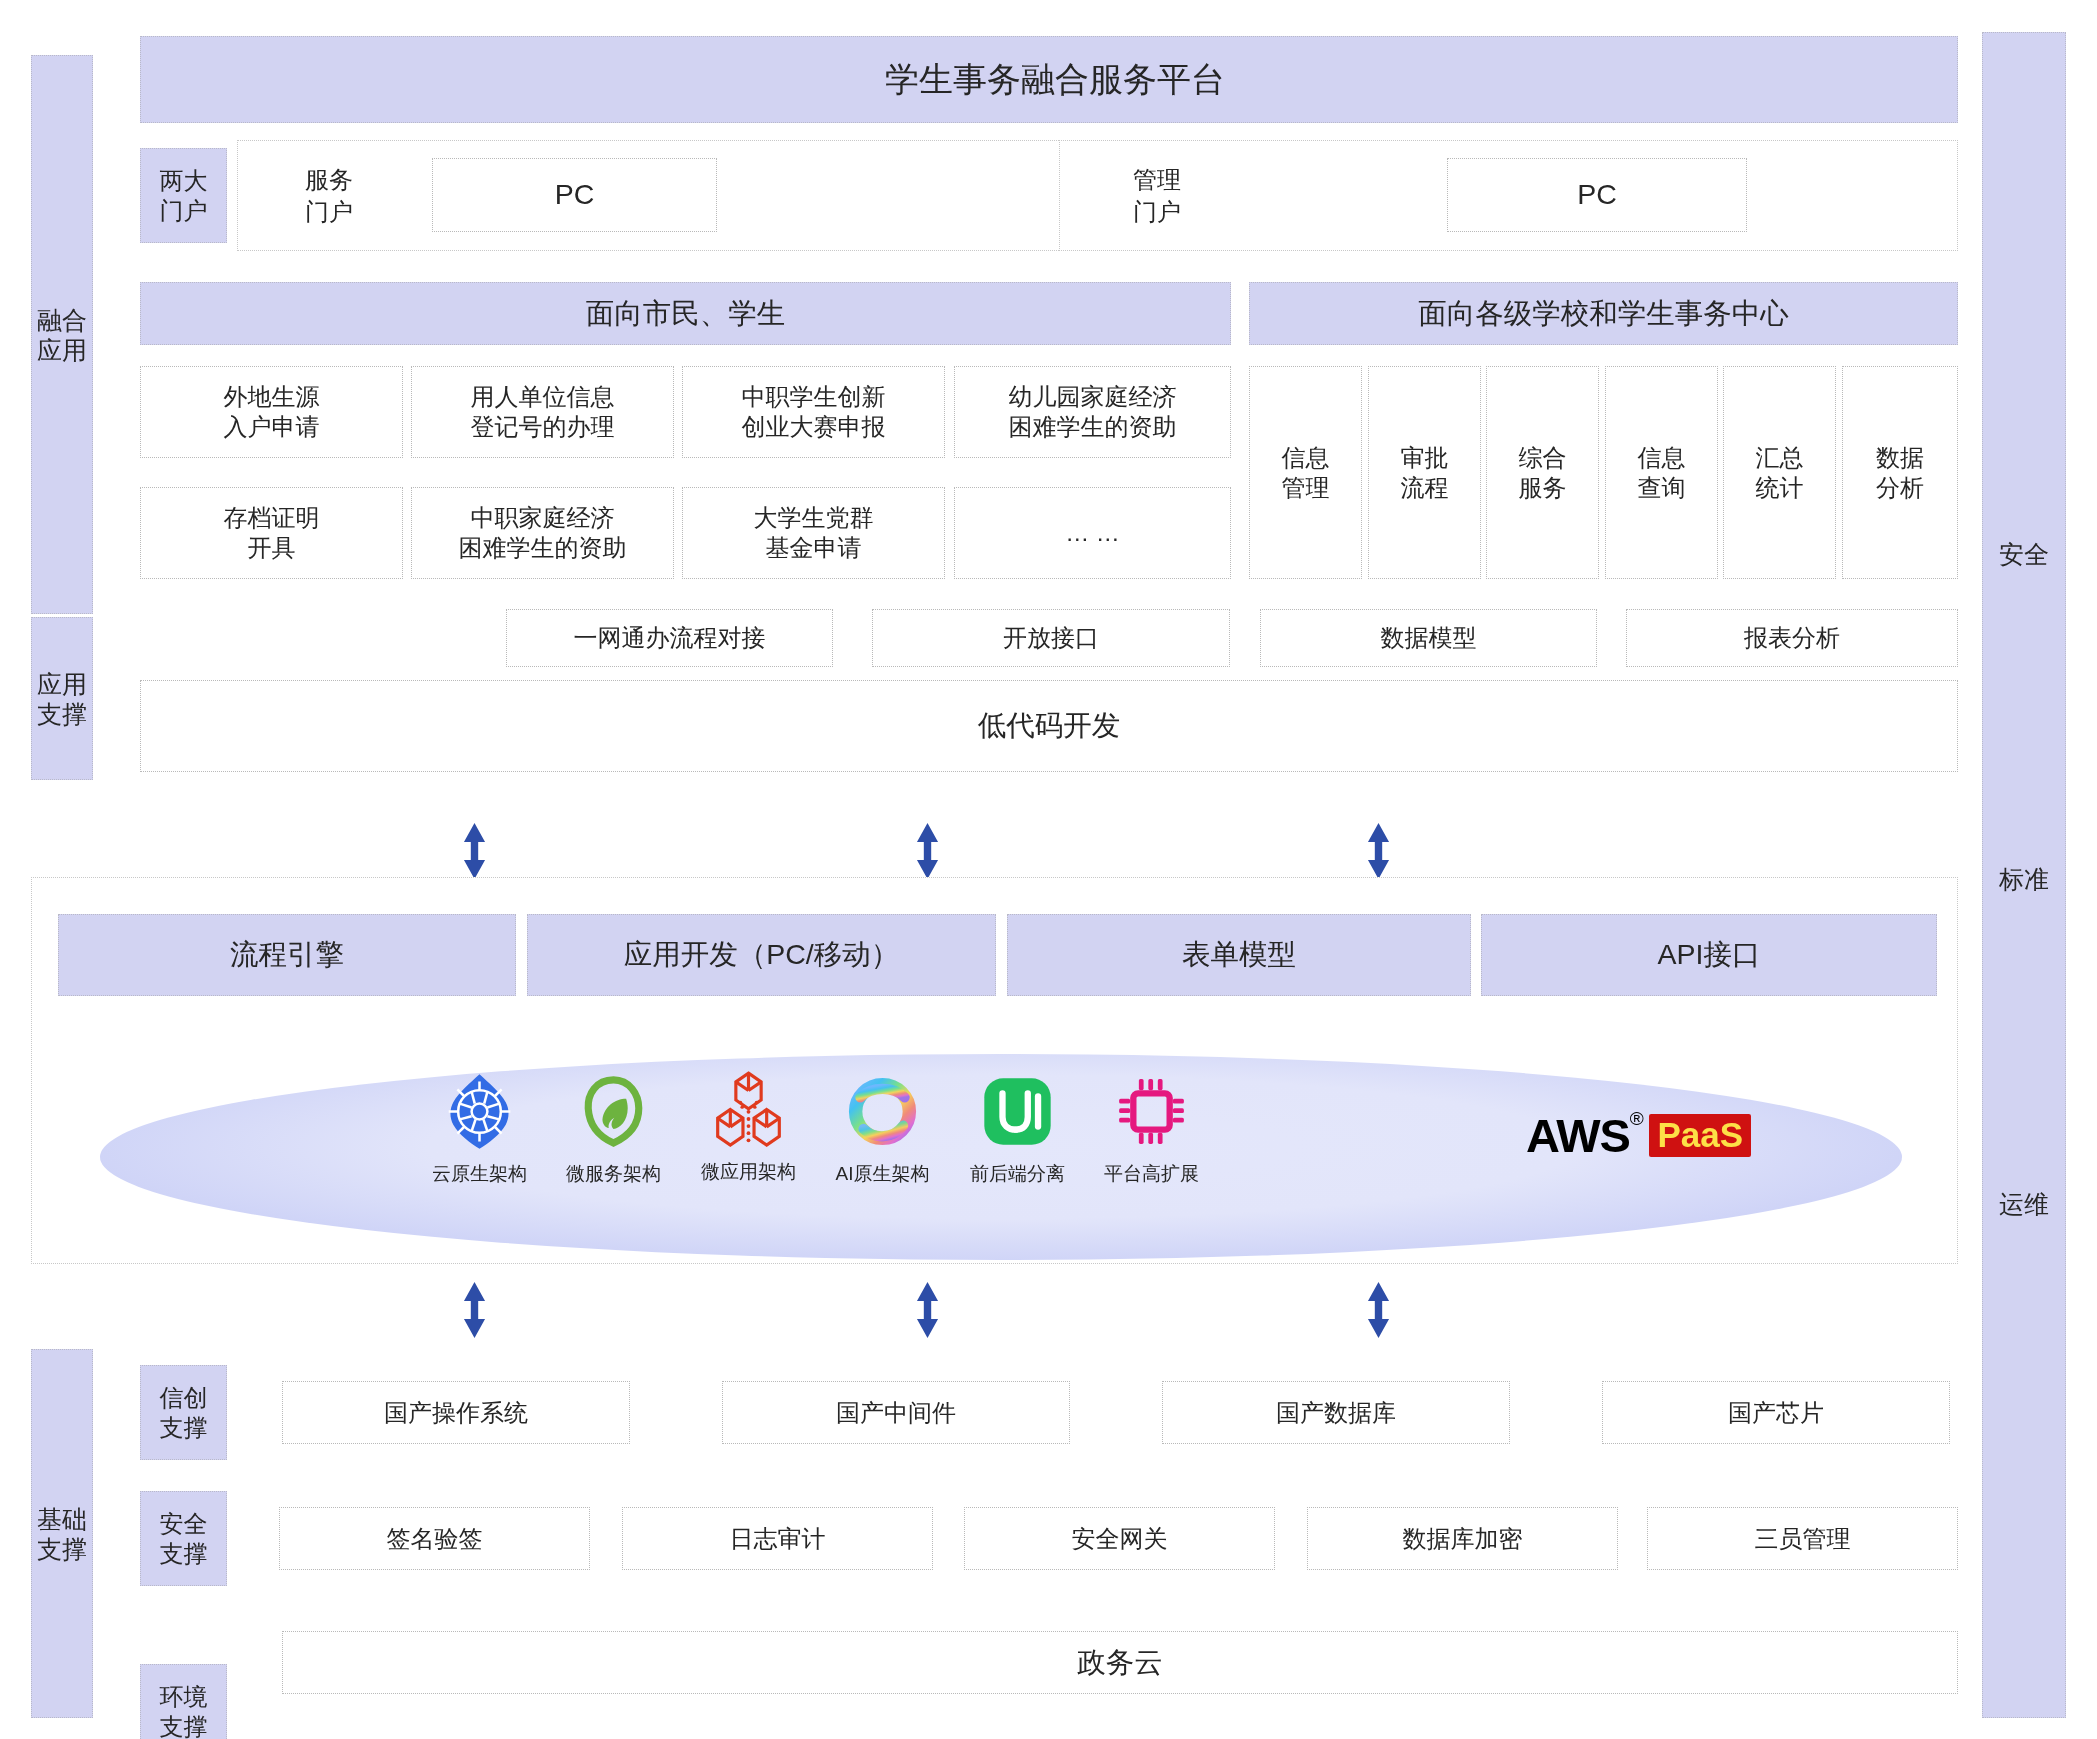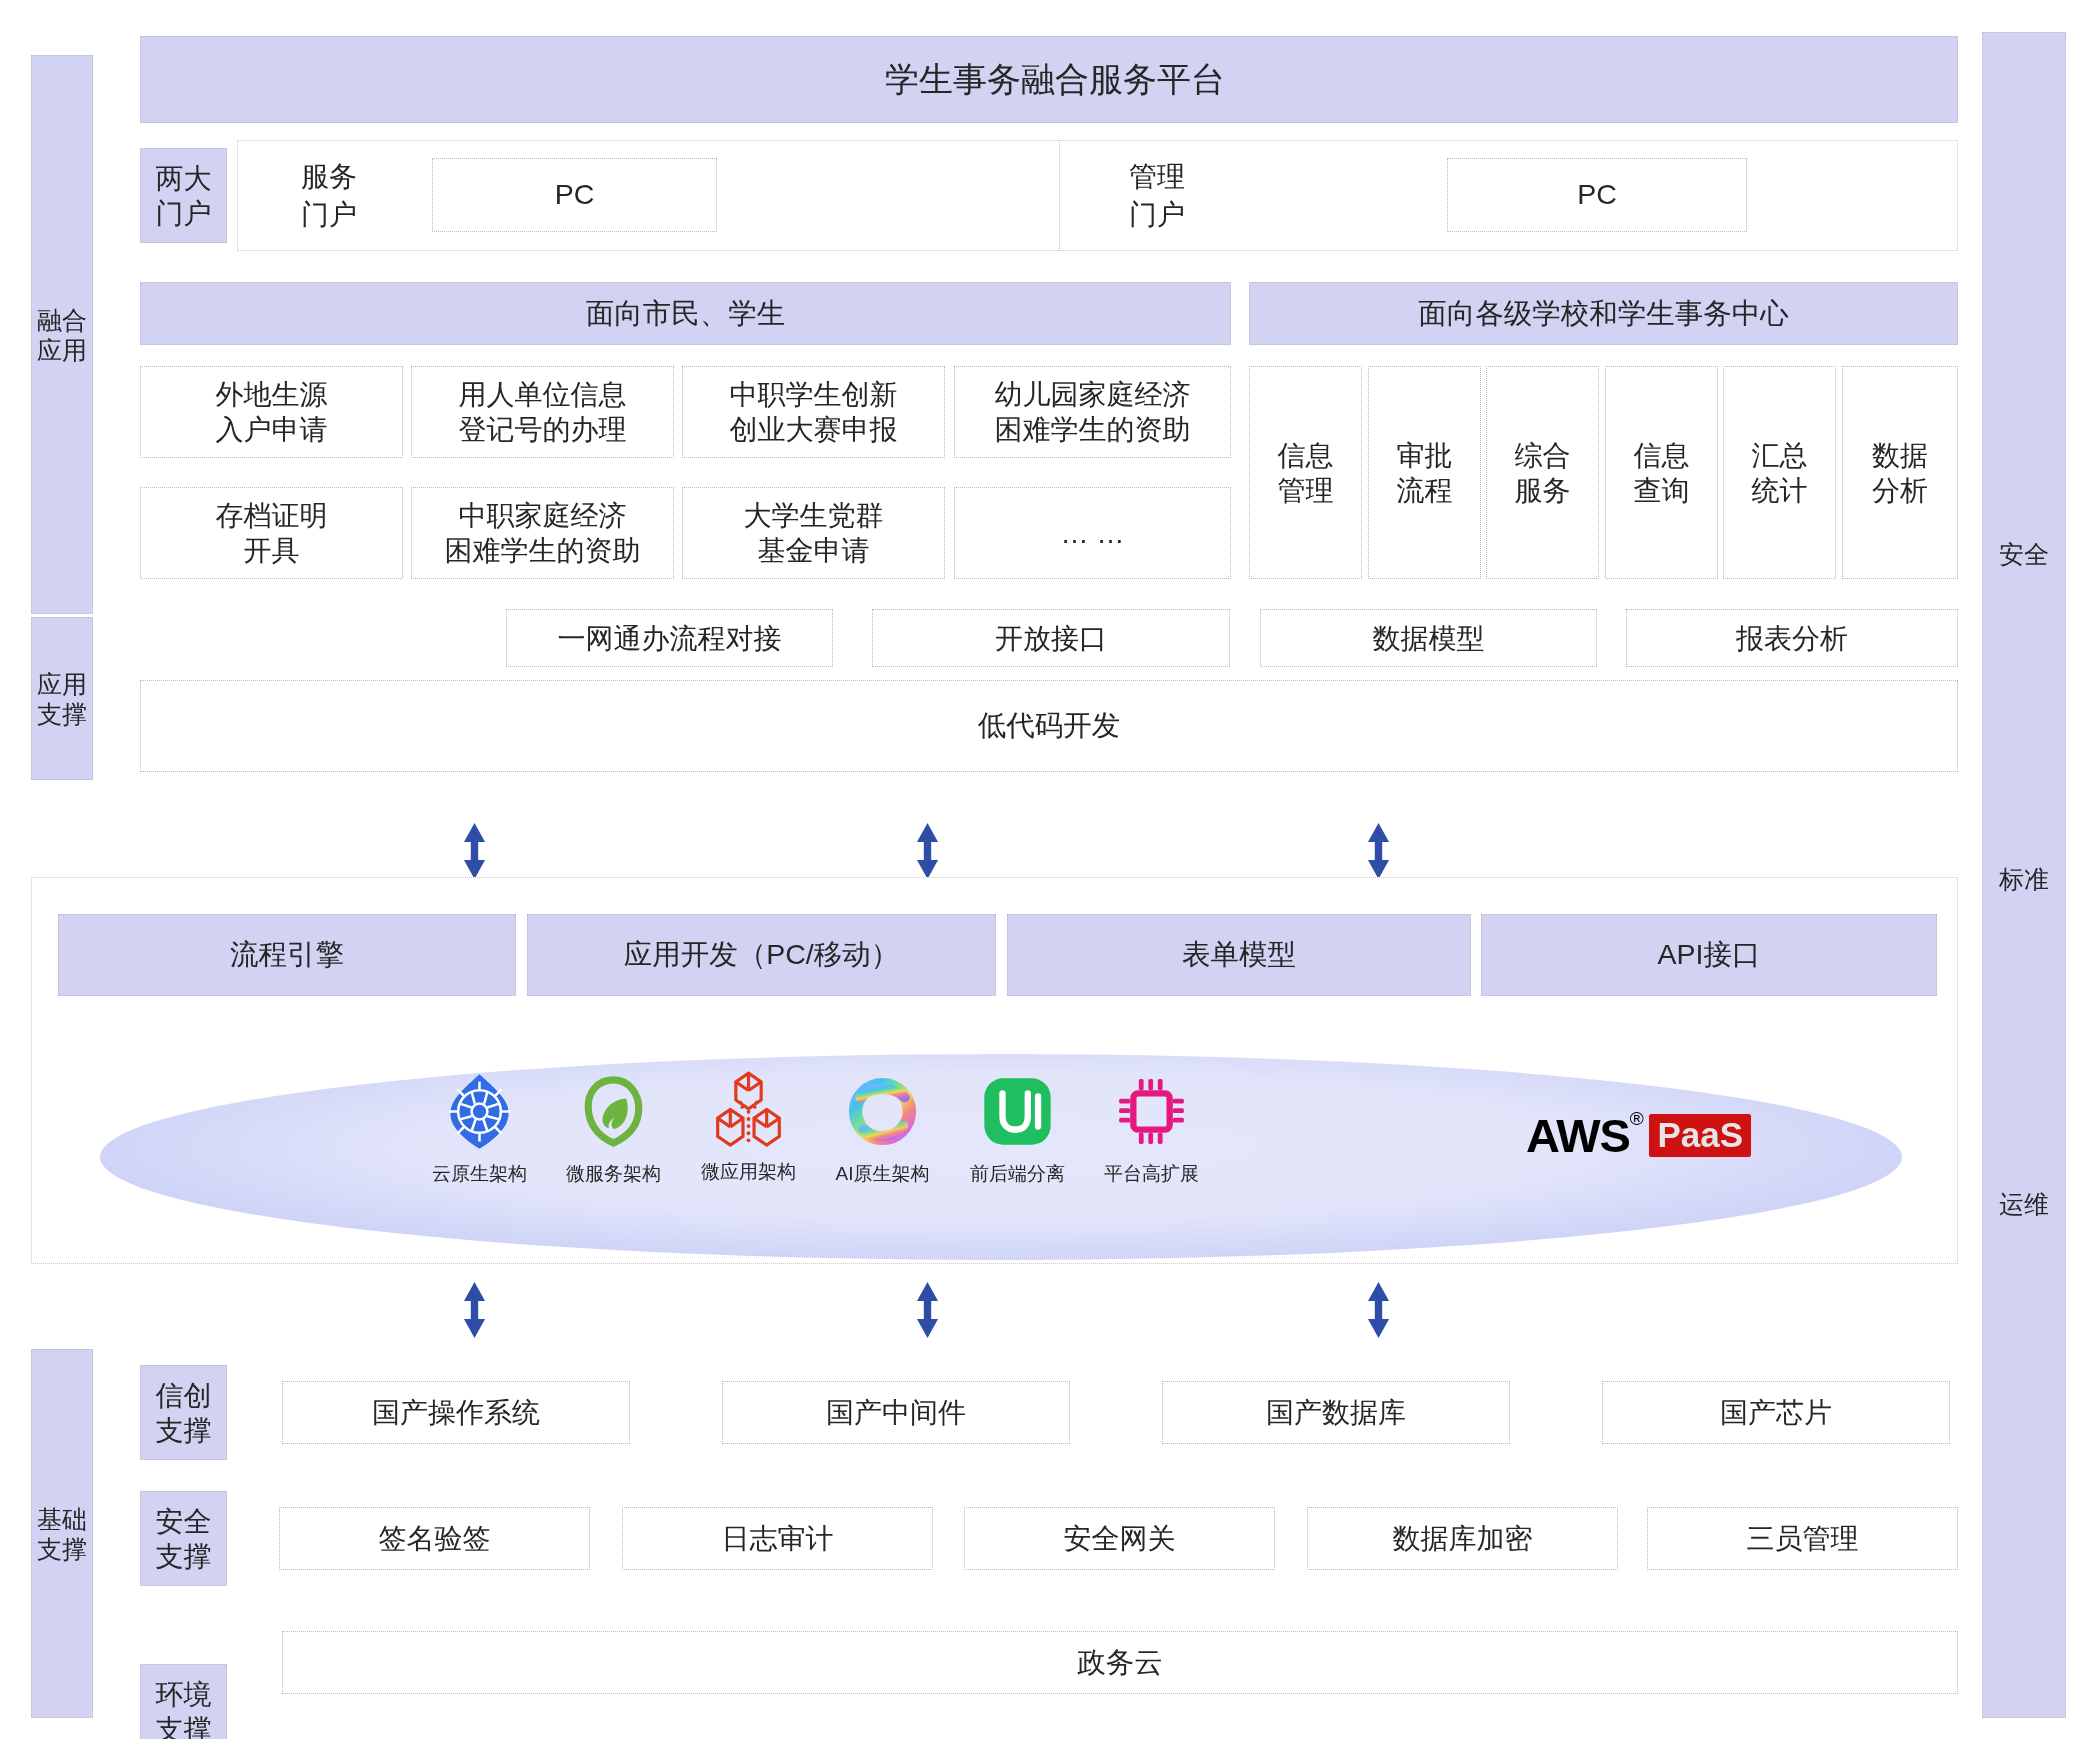--- a/index.html
+++ b/index.html
@@ -28,21 +28,21 @@
     background: #d2d3f2;
     border: 1.6px dotted #b9b9c9;
     display: flex; align-items: center; justify-content: center;
     text-align: center;
     line-height: 1.25;
   }
   .plain {                    
     border: 1.6px dotted #c8c8c8;
     background: #ffffff;
   }
-  .t44 { font-size: 28px; }
+  .t44 { font-size: 24px; }
   .t52 { font-size: 28.5px; }
   .t60 { font-size: 33px; }
 
   
   .abs { position: absolute; }
 
   
   .rail {
     background: #d2d3f2;
     border: 1.6px dotted #b9b9c9;
@@ -346,21 +346,21 @@
         <rect x="77" y="46" width="14" height="6" rx="2"></rect>
         <rect x="77" y="58" width="14" height="6" rx="2"></rect>
       </g>
     </svg>
     <span class="lbl">平台高扩展</span>
   </div>
 
   <div class="abs" style="left:1526px; top:1104px; width:253px; height:63px; display:flex; align-items:center;">
     <span style="font-family:'Liberation Sans',sans-serif; font-weight:bold; font-size:47px; letter-spacing:-1.1px; color:#000;">AWS</span>
     <span style="font-size:19px; color:#000; align-self:flex-start; margin-top:4.2px;">®</span>
-    <span style="background:#cf1111; color:#e5e5e5; font-weight:bold; font-size:35px; padding:3.2px 8.4px 5.3px 8.4px; margin-left:5.3px; border-radius:2.1px; line-height:1;">PaaS</span>
+    <span style="background:#cf1111; color:#fde047; font-weight:bold; font-size:35px; padding:3.2px 8.4px 5.3px 8.4px; margin-left:5.3px; border-radius:2.1px; line-height:1;">PaaS</span>
   </div>
 
   <svg class="arrow" style="left:456px; top:1281px;" width="37" height="58" viewBox="0 0 70 110">
     <path d="M35 2 L55 38 L42 38 L42 72 L55 72 L35 108 L15 72 L28 72 L28 38 L15 38 Z" fill="#2d4da7"></path>
   </svg>
   <svg class="arrow" style="left:909px; top:1281px;" width="37" height="58" viewBox="0 0 70 110">
     <path d="M35 2 L55 38 L42 38 L42 72 L55 72 L35 108 L15 72 L28 72 L28 38 L15 38 Z" fill="#2d4da7"></path>
   </svg>
   <svg class="arrow" style="left:1360px; top:1281px;" width="37" height="58" viewBox="0 0 70 110">
     <path d="M35 2 L55 38 L42 38 L42 72 L55 72 L35 108 L15 72 L28 72 L28 38 L15 38 Z" fill="#2d4da7"></path>

